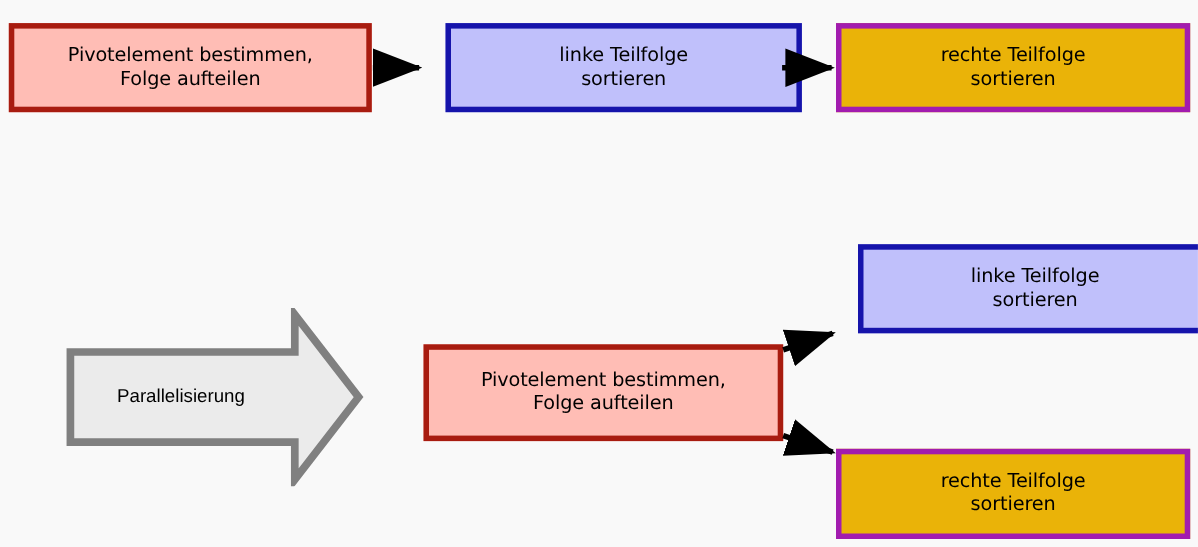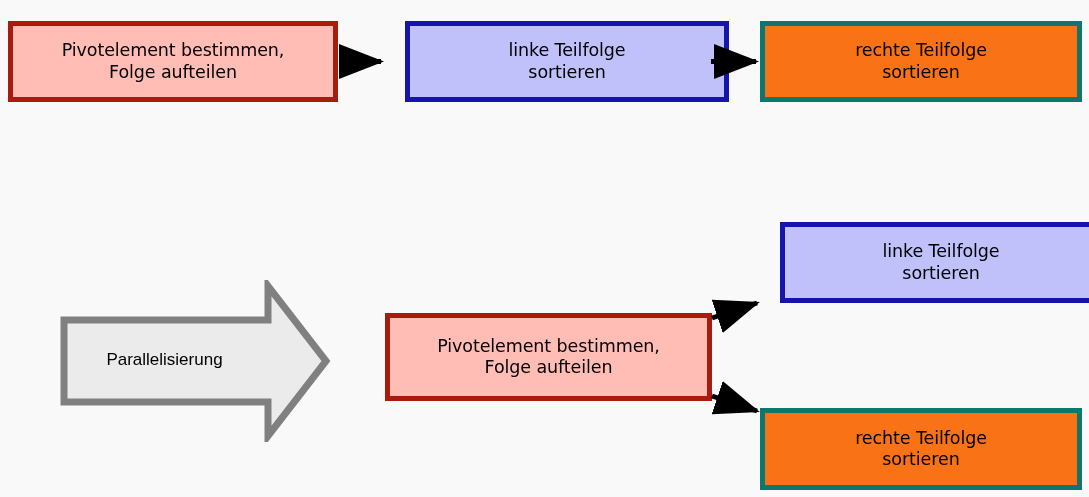--- a/index.html
+++ b/index.html
@@ -35,22 +35,22 @@
   .node.pink {
     background: #ffbdb5;
     border: 5px solid #a81c10;
   }
   .node.blue {
     background: #c0c0fb;
     border: 5px solid #1614ab;
     margin-left: 20px;
   }
   .node.yellow {
-    background: #f97316;
-    border: 5px solid #0f766e;
+    background: #eab308;
+    border: 5px solid #a21caf;
     text-align: center;
   }
   
   #node-top-pivot   { left: 8px;   top: 21px;  width: 330px; height: 81px; }
   #node-top-left    { left: 385px; top: 21px;  width: 324px; height: 81px; }
   #node-top-right   { left: 760px; top: 21px;  width: 322px; height: 81px; }
   
   #node-bot-pivot   { left: 385px; top: 313px; width: 327px; height: 88px; }
   #node-bot-left    { left: 760px; top: 222px; width: 322px; height: 81px; }
   #node-bot-right   { left: 760px; top: 408px; width: 322px; height: 82px; }

